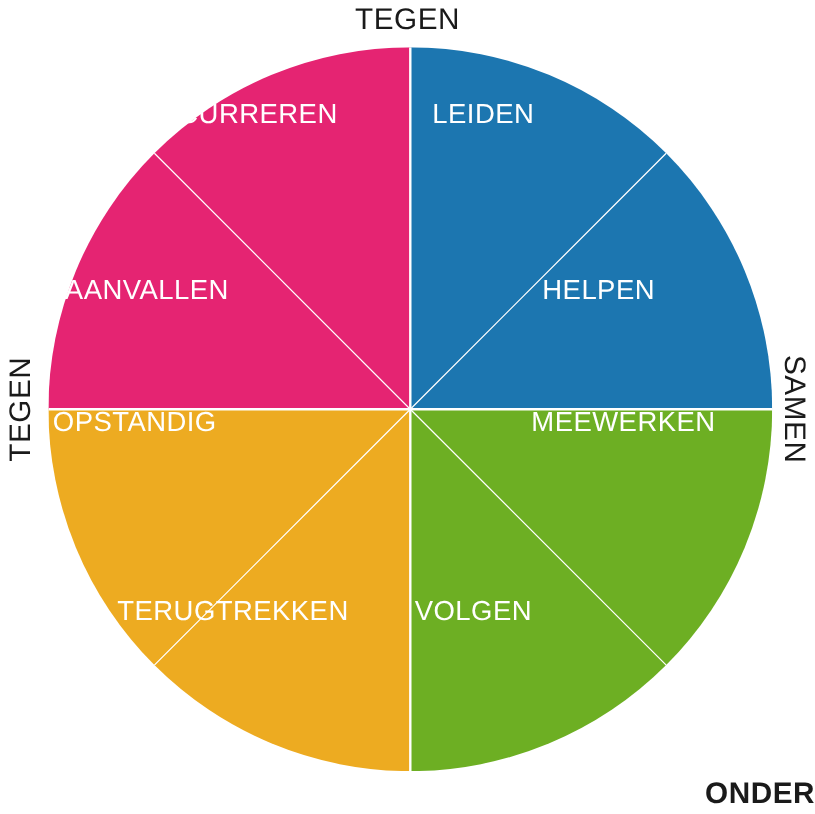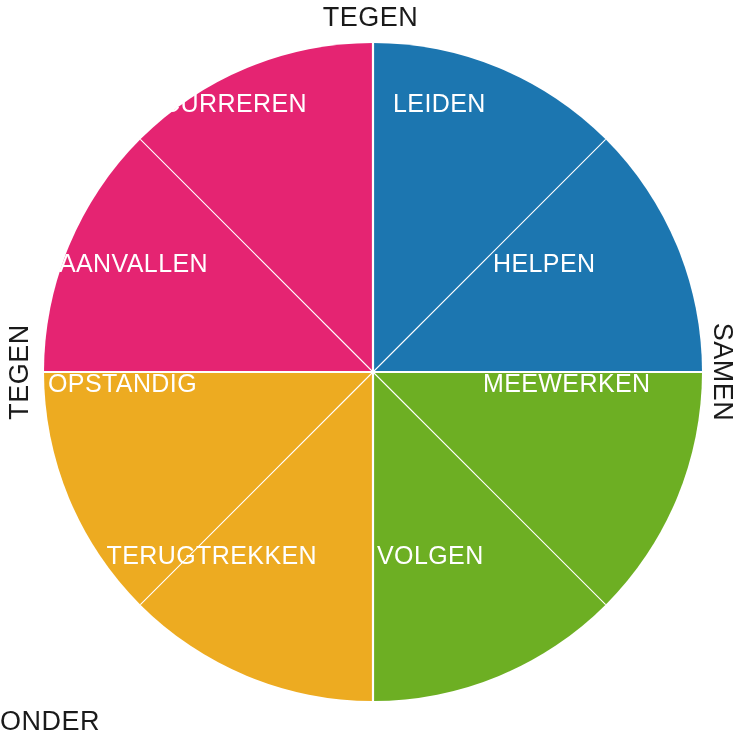--- a/index.html
+++ b/index.html
@@ -31,21 +31,22 @@
   #label-boven {
     top: 2px;
     left: 0;
     width: 741px;
     text-align: center;
   }
   #label-onder {
     bottom: 3px;
     left: 0;
     width: 741px;
-    text-align: left;
+    text-align: right;
+    font-weight: bold;
   }
   #label-tegen {
     left: -31px;
     top: 372px;
     width: 100px;
     text-align: center;
     transform: translateY(-50%) rotate(-90deg);
     transform-origin: 50% 50%;
   }
   #label-samen {

